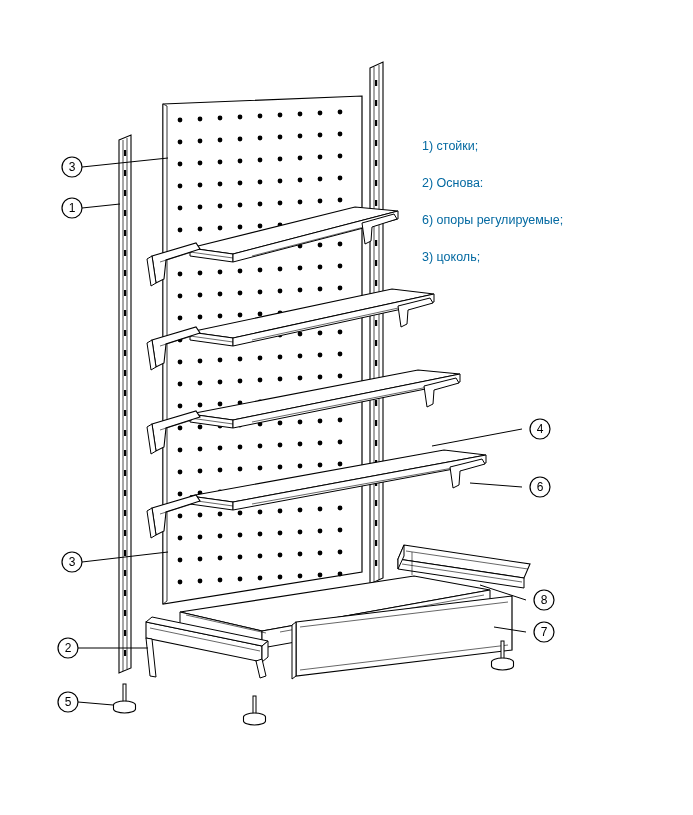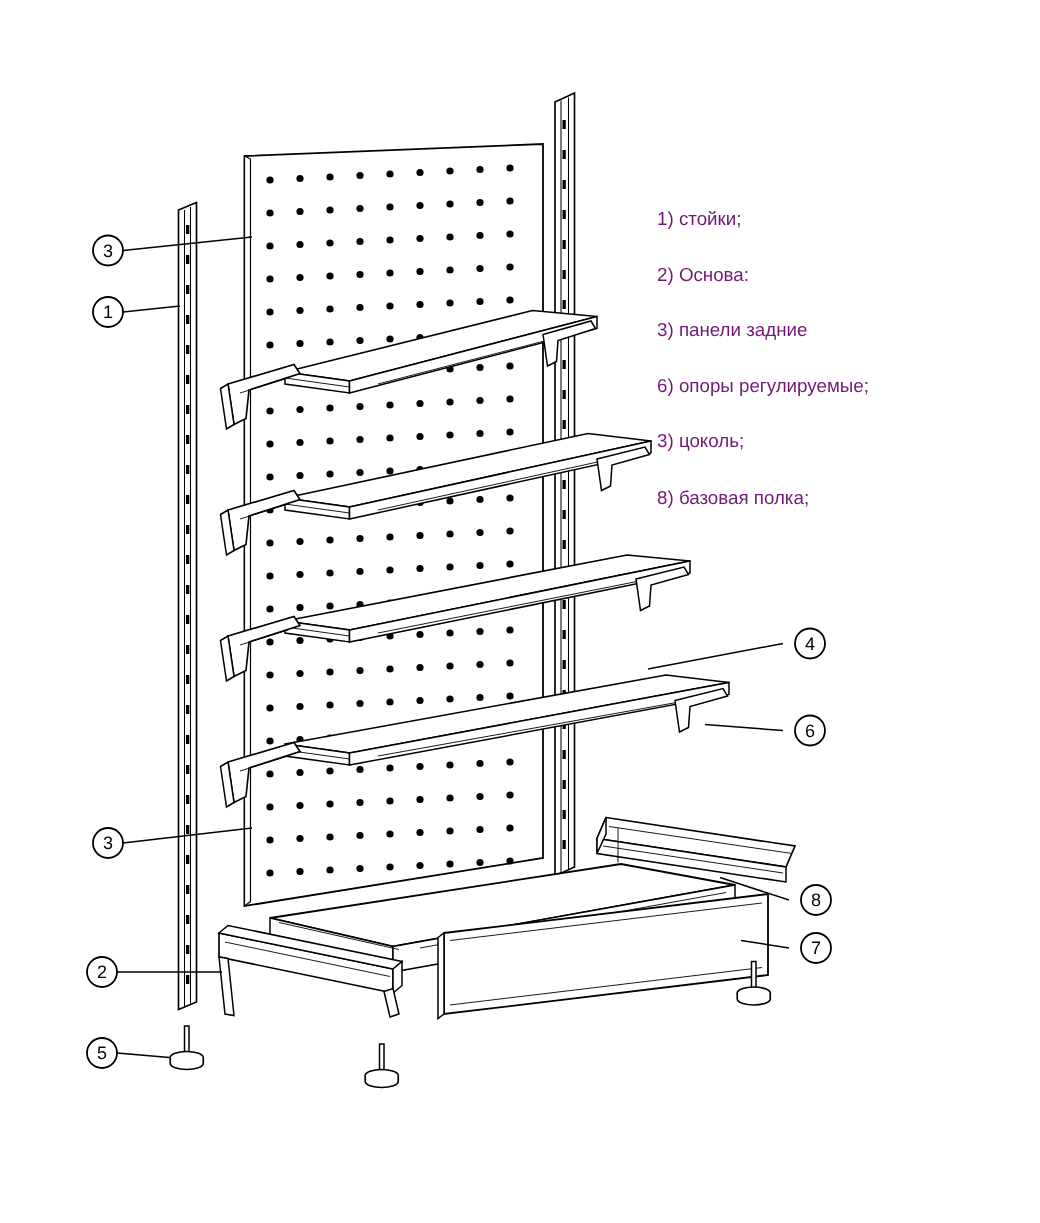--- a/index.html
+++ b/index.html
@@ -22,23 +22,22 @@
     left: 0;
     top: 0;
   }
   .legend {
     position: absolute;
     left: 422px;
     top: 118px;
     width: 240px;
     font-size: 12.5px;
     line-height: 18.6px;
-    color: #701a75;
+    color: #0369a1;
     white-space: pre-line;
-    margin-left: 16px;
   }
   .legend-line {
     display: block;
     white-space: pre-wrap;
   }
   .callout-label {
     position: absolute;
     font-size: 12px;
     color: #000000;
     text-align: center;
@@ -526,19 +525,17 @@
   <div class="callout-label" style="left:58px; top:638px;">2</div>
   <div class="callout-label" style="left:58px; top:692px;">5</div>
   <div class="callout-label" style="left:530px; top:419px;">4</div>
   <div class="callout-label" style="left:530px; top:477px;">6</div>
   <div class="callout-label" style="left:534px; top:590px;">8</div>
   <div class="callout-label" style="left:534px; top:622px;">7</div>
 
   <div class="legend">
     <span class="legend-line">1) стойки;</span>
     <span class="legend-line">2) Основа:</span>
-    <span class="legend-line">3) панели задние</span>
     <span class="legend-line">6) опоры регулируемые;</span>
     <span class="legend-line">3) цоколь;</span>
-    <span class="legend-line">8) базовая полка;</span>
   </div>
 
 </div>
 
 </body></html>

